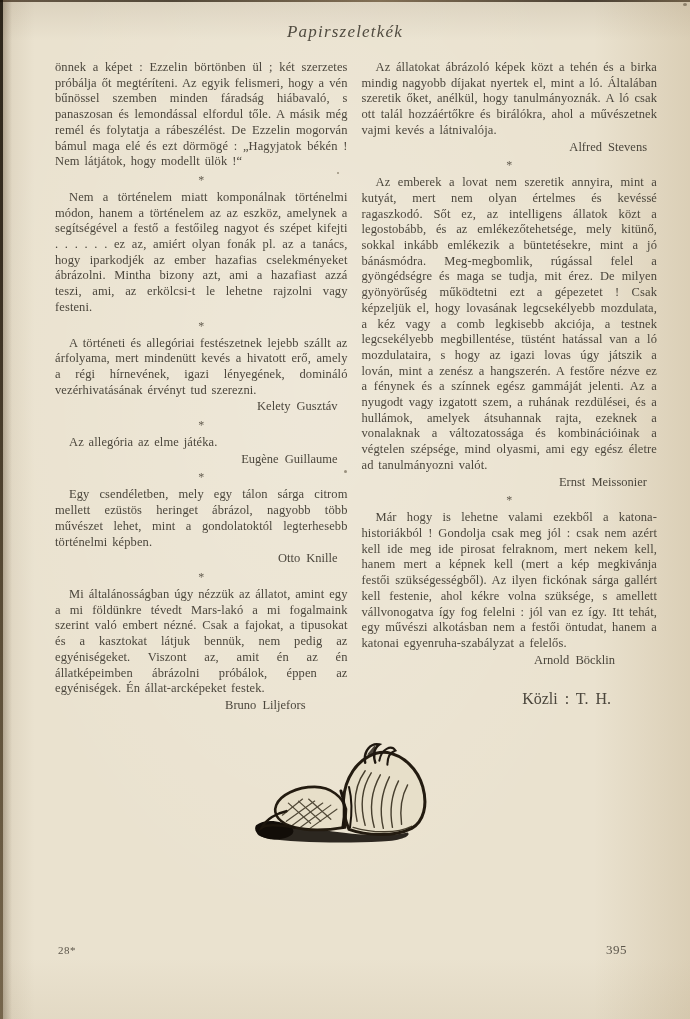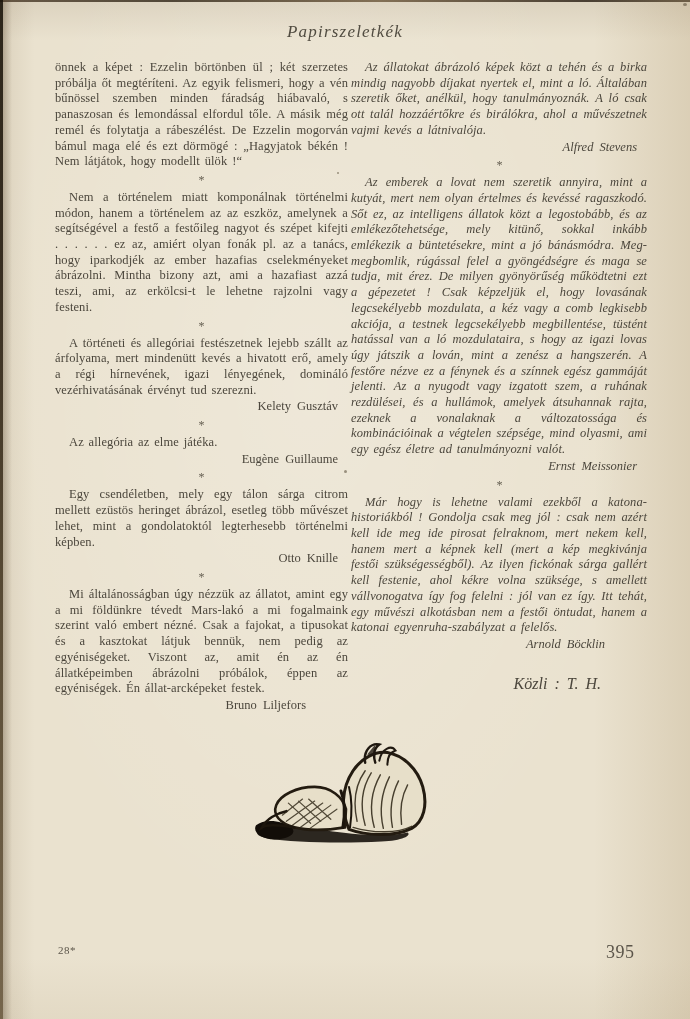--- a/index.html
+++ b/index.html
@@ -17,35 +17,35 @@
       #eae2cf;
   }
   .edge-top{position:absolute;top:0;left:0;right:0;height:2px;
     background:linear-gradient(to right,#4a3a28 0%,#2e2416 25%,#6b563a 55%,#241a10 85%,#55452e 100%);opacity:.8;}
   .edge-left{position:absolute;top:0;left:0;bottom:0;width:3px;
     background:linear-gradient(to bottom,#191309 0%,#241a0e 25%,#4a3c26 60%,#6b5a40 100%);opacity:.9;}
   .edge-left-shadow{position:absolute;top:0;left:3px;bottom:0;width:9px;
     background:linear-gradient(to right,rgba(70,52,30,.28),rgba(0,0,0,0));}
   .title{position:absolute;top:22px;left:0;right:0;margin:0;text-align:center;
     font-style:italic;font-weight:normal;font-size:17px;letter-spacing:1.2px;color:#514c41;}
-  .columns{position:absolute;top:60px;left:55px;width:602px;display:flex;gap:3px;}
+  .columns{position:absolute;top:60px;left:55px;width:602px;display:flex;gap:14px;}
   .col{width:293px;}
-  .col-right{width:296px;font-style:italic;}
+  .col-right{width:296px;}
   .para{margin:0;text-align:justify;font-size:12.5px;line-height:15.7px;
     letter-spacing:.1px;word-spacing:1.6px;color:#4b463c;text-indent:14px;}
   .para.noindent{text-indent:0;}
   .sig{text-align:right;padding-right:10px;font-size:12.5px;line-height:15.7px;
     margin:1px 0 0 0;color:#4b463c;word-spacing:3px;}
   .sig.inset{padding-right:42px;}
   .sep{text-align:center;font-size:12px;line-height:11px;margin:5px 0 4px 0;color:#625c4f;}
   .byline{text-align:right;padding-right:46px;font-size:16px;margin-top:22px;color:#4b463c;word-spacing:3px;}
   .vignette{position:absolute;left:252px;top:740px;width:192px;height:107px;}
   .folio{position:absolute;font-size:12px;color:#5b554a;letter-spacing:.5px;}
   .folio-left{left:58px;top:944px;font-size:11px;}
-  .folio-right{left:606px;top:942px;font-size:18px;}
+  .folio-right{left:606px;top:942px;font-size:13px;}
   .speck{position:absolute;background:rgba(84,72,52,.55);border-radius:50%;}
   .speck-a{width:3px;height:3px;left:344px;top:470px;}
   .speck-b{width:4px;height:3px;left:683px;top:3px;}
   .speck-c{width:2px;height:2px;left:337px;top:172px;}
 </style>
 </head>
 <body>
 
 <div class="page">
   <div class="edge-top"></div>
@@ -67,21 +67,21 @@
       <div class="sep">*</div>
 
       <p class="para">A történeti és allegóriai festészetnek lejebb szállt az árfolyama, mert mindenütt kevés a hivatott erő, amely a régi hírnevének, igazi lényegének, domináló vezérhivatásának érvényt tud szerezni.</p>
       <div class="sig">Kelety Gusztáv</div>
       <div class="sep">*</div>
 
       <p class="para">Az allegória az elme játéka.</p>
       <div class="sig">Eugène Guillaume</div>
       <div class="sep">*</div>
 
-      <p class="para">Egy csendéletben, mely egy tálon sárga citrom mellett ezüstös heringet ábrázol, esetleg több művészet lehet, mint a gondolatoktól legterhesebb történelmi képben.</p>
+      <p class="para">Egy csendéletben, mely egy tálon sárga citrom mellett ezüstös heringet ábrázol, nagyobb több művészet lehet, mint a gondolatoktól legterhesebb történelmi képben.</p>
       <div class="sig">Otto Knille</div>
       <div class="sep">*</div>
 
       <p class="para">Mi általánosságban úgy nézzük az állatot, amint egy a mi földünkre tévedt Mars-lakó a mi fogalmaink szerint való embert nézné. Csak a fajokat, a tipusokat és a kasztokat látjuk bennük, nem pedig az egyéniségeket. Viszont az, amit én az én állatképeimben ábrázolni próbálok, éppen az egyéniségek. Én állat-arcképeket festek.</p>
       <div class="sig inset">Bruno Liljefors</div>
     </div>
 
     <div class="col col-right">
       <p class="para">Az állatokat ábrázoló képek közt a tehén és a birka mindig nagyobb díjakat nyertek el, mint a ló. Általában szeretik őket, anélkül, hogy tanulmányoznák. A ló csak ott talál hozzáértőkre és birálókra, ahol a művészetnek vajmi kevés a látnivalója.</p>
       <div class="sig">Alfred Stevens</div>

